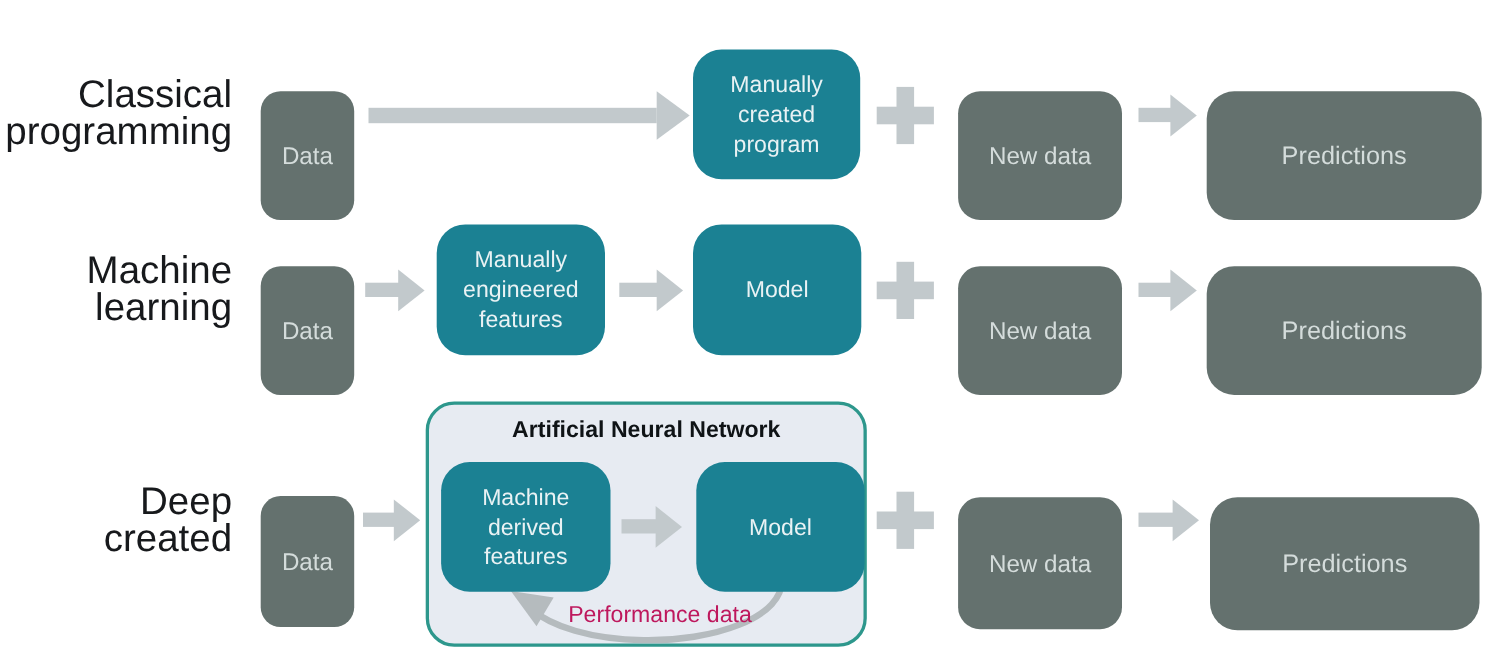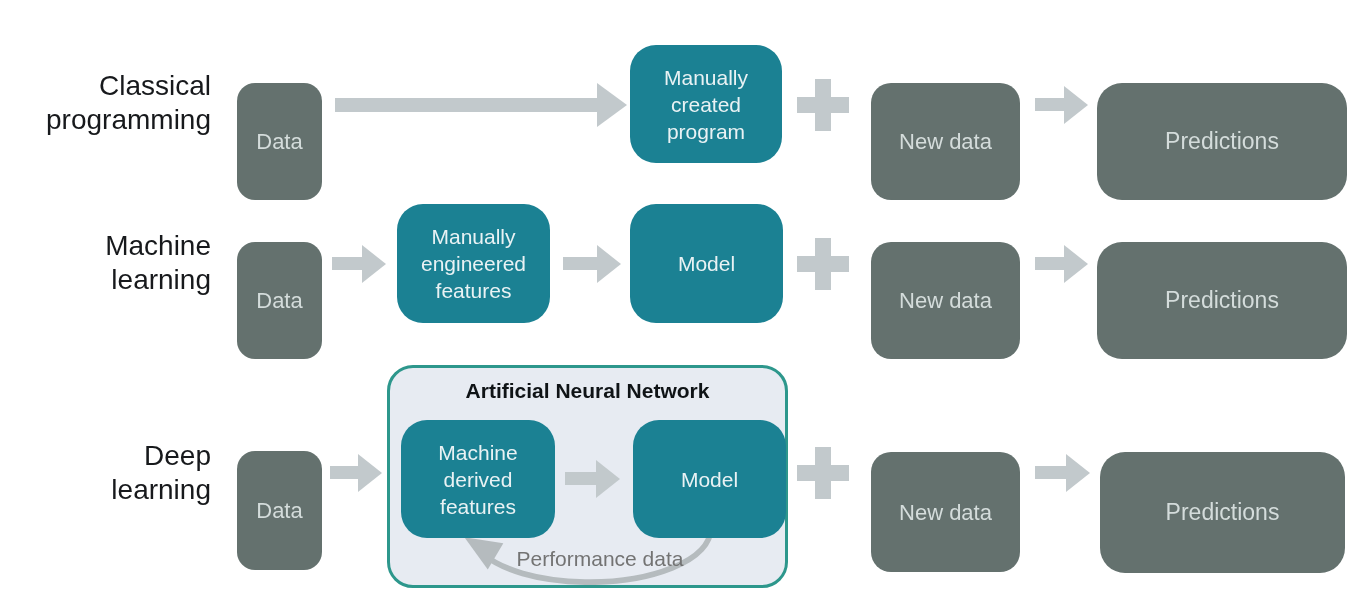--- a/index.html
+++ b/index.html
@@ -14,21 +14,21 @@
     --box-text-teal:#e9f2f4;
     --title-text:#0f1316;
   }
   html,body{margin:0;padding:0;background:#ffffff;}
   .canvas{
     position:relative;width:1362px;height:604px;background:#ffffff;overflow:hidden;
     font-family:"Liberation Sans", sans-serif;
   }
   .row-label{
     position:absolute;left:0;width:211px;text-align:right;
-    font-size:28px;line-height:34px;color:var(--label-text);white-space:pre-line;
+    font-size:35px;line-height:34px;color:var(--label-text);white-space:pre-line;
   }
   #label-classical{top:69px;}
   #label-machine{top:229px;}
   #label-deep{top:439px;}
 
   .box{
     position:absolute;display:flex;align-items:center;justify-content:center;
     text-align:center;white-space:pre-line;border-radius:20px;box-sizing:border-box;z-index:1;
   }
   .box.gray{background:var(--box-gray);color:var(--box-text-gray);font-size:22px;line-height:27px;margin-top:37px;}
@@ -58,21 +58,21 @@
   }
   #ann-title{
     position:absolute;top:11px;left:0;right:0;text-align:center;
     font-weight:bold;font-size:21px;color:var(--title-text);z-index:2;
   }
   #r3-features{left:11px;top:52px;width:154px;height:118px;}
   #r3-model{left:243px;top:52px;width:153px;height:118px;}
   #feedback-svg{position:absolute;left:0;top:0;width:100%;height:100%;z-index:0;}
   #feedback-label{
     position:absolute;left:100px;top:179px;width:220px;text-align:center;
-    font-size:21px;color:#737373;z-index:2;
+    font-size:21px;color:#be185d;z-index:2;
   }
 
   
   .arrow{position:absolute;height:38px;}
   .arrow .shaft{position:absolute;left:0;top:12px;height:13px;width:calc(100% - 23px);background:var(--arrow-gray);}
   .arrow .head{
     position:absolute;right:0;top:0;width:0;height:0;border-style:solid;
     border-width:19px 0 19px 24px;border-color:transparent transparent transparent var(--arrow-gray);
   }
   .arrow.lg{height:44px;}
@@ -98,21 +98,21 @@
 </head>
 <body>
 
 <div class="canvas">
 
   <div class="row-label" id="label-classical">Classical
 programming</div>
   <div class="row-label" id="label-machine">Machine
 learning</div>
   <div class="row-label" id="label-deep">Deep
-learning</div>
+created</div>
 
   <div class="box gray" id="r1-data">Data</div>
   <div class="arrow lg" id="r1-arrow-long">
       <div class="shaft"></div>
       <div class="head"></div>
     </div>
   <div class="box teal" id="r1-program">Manually
 created
 program</div>
   <div class="plus" id="r1-plus"></div>

